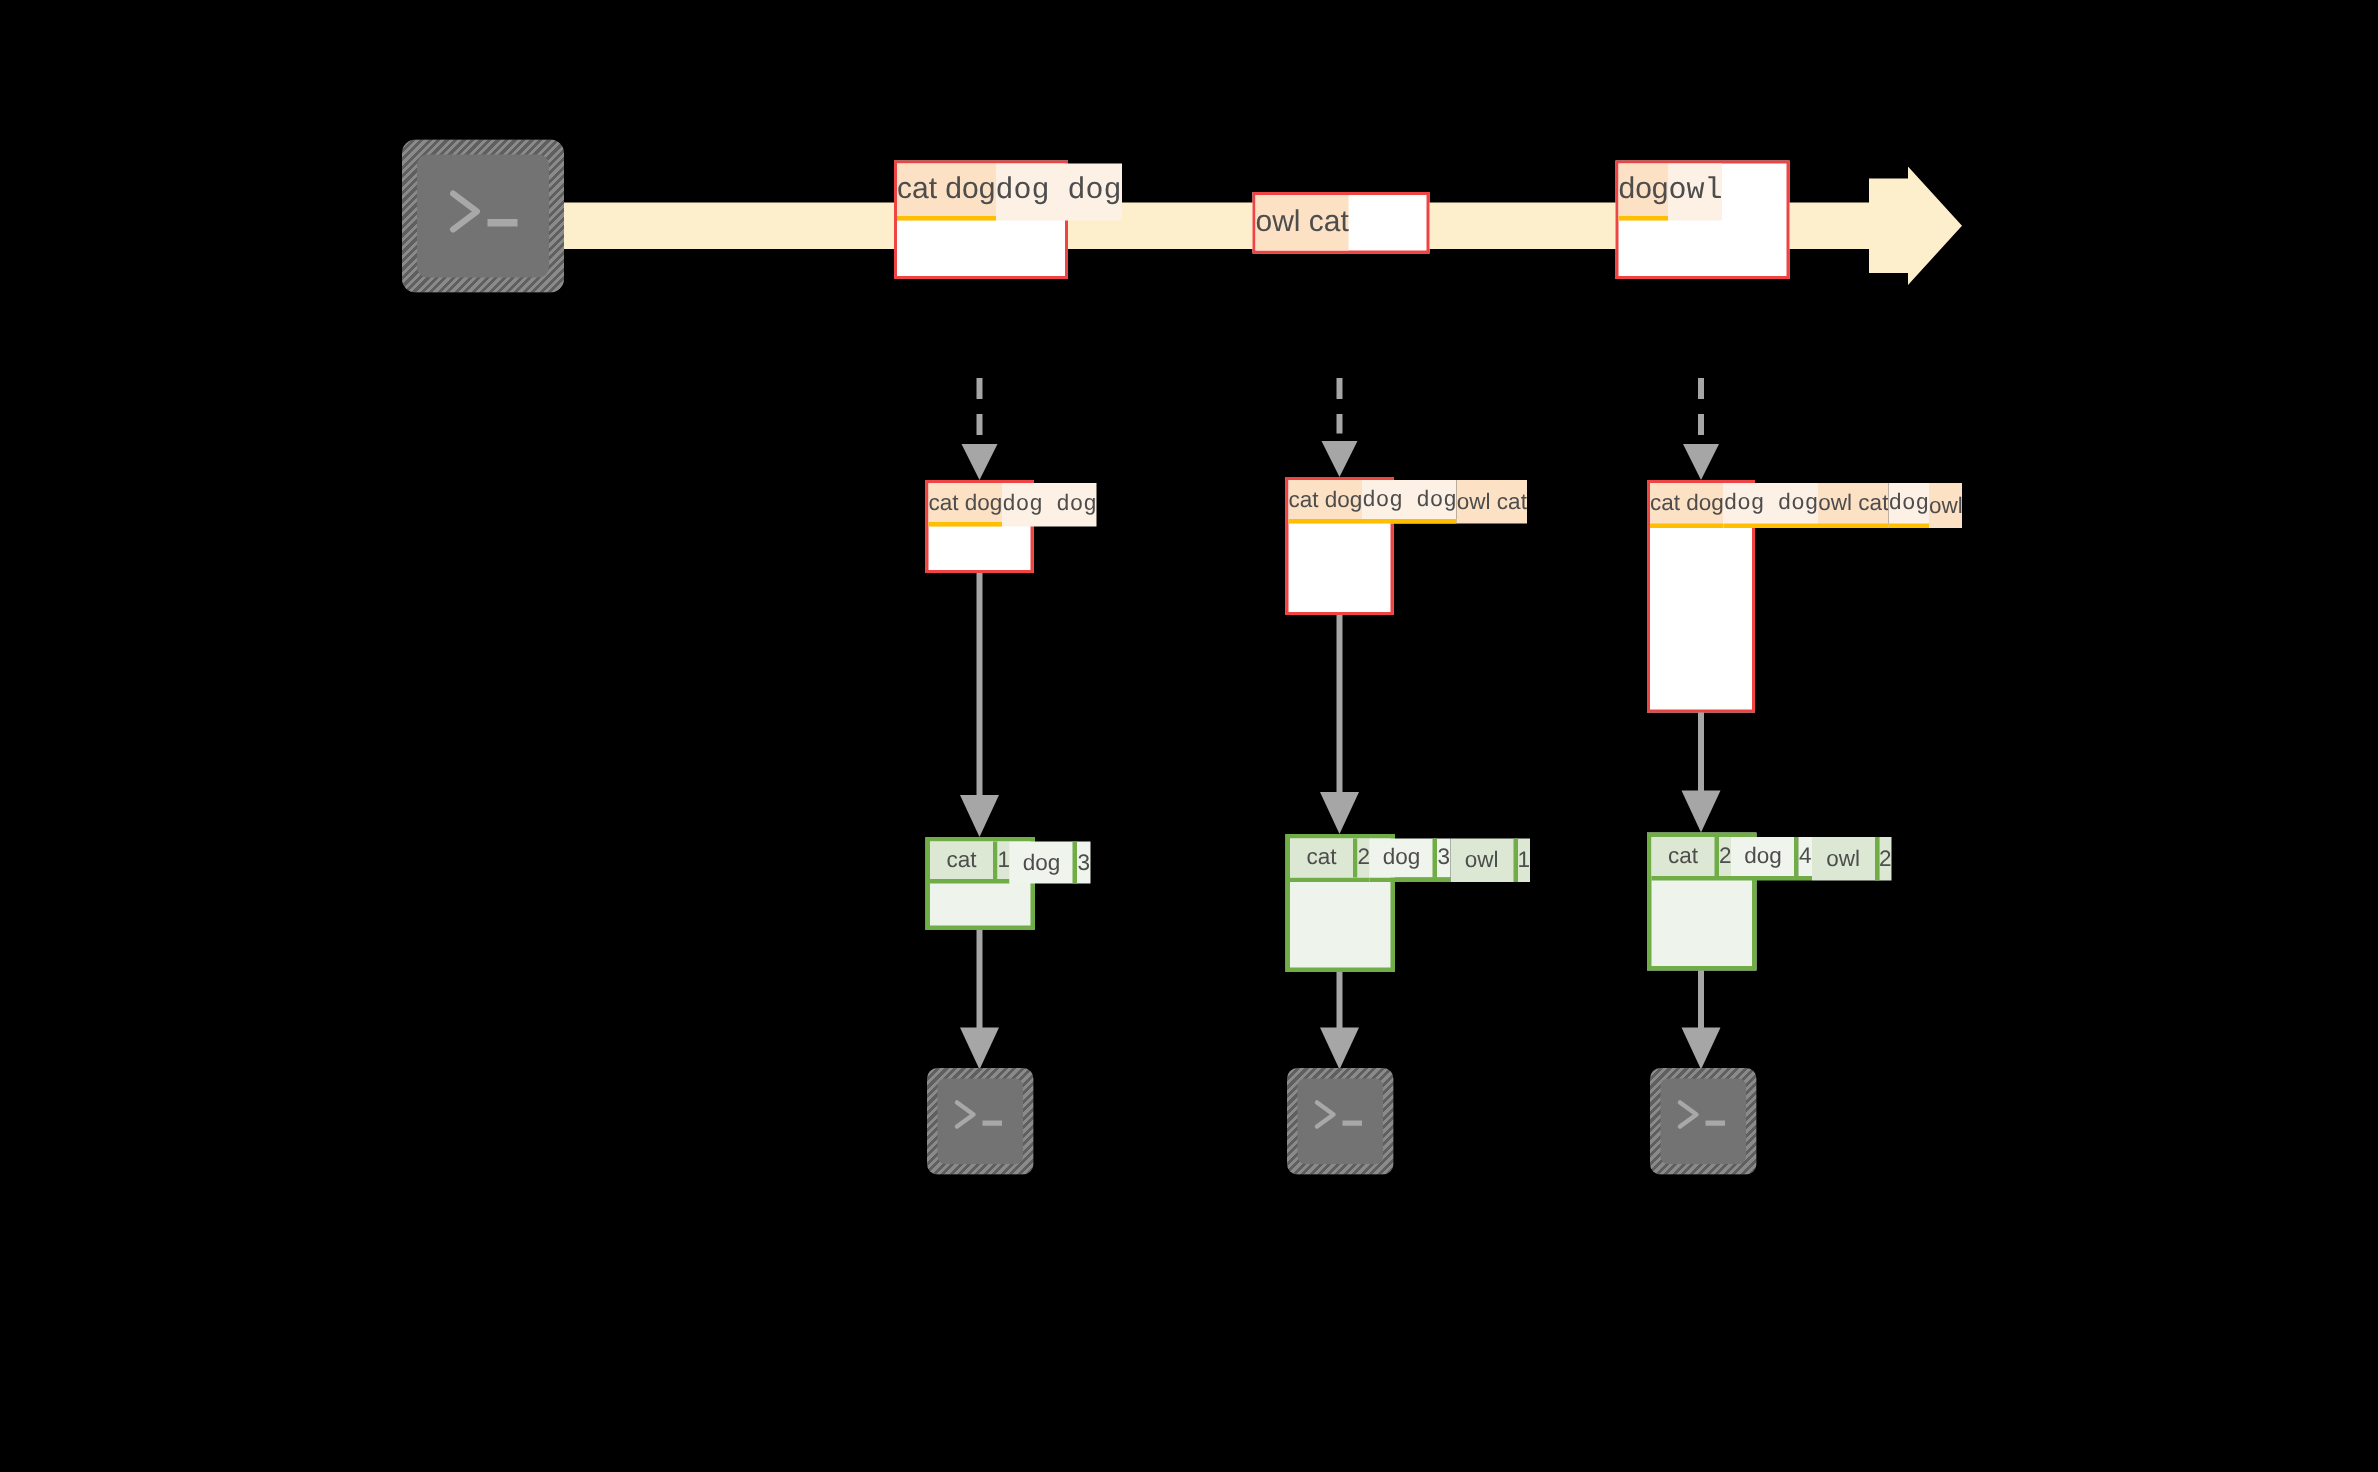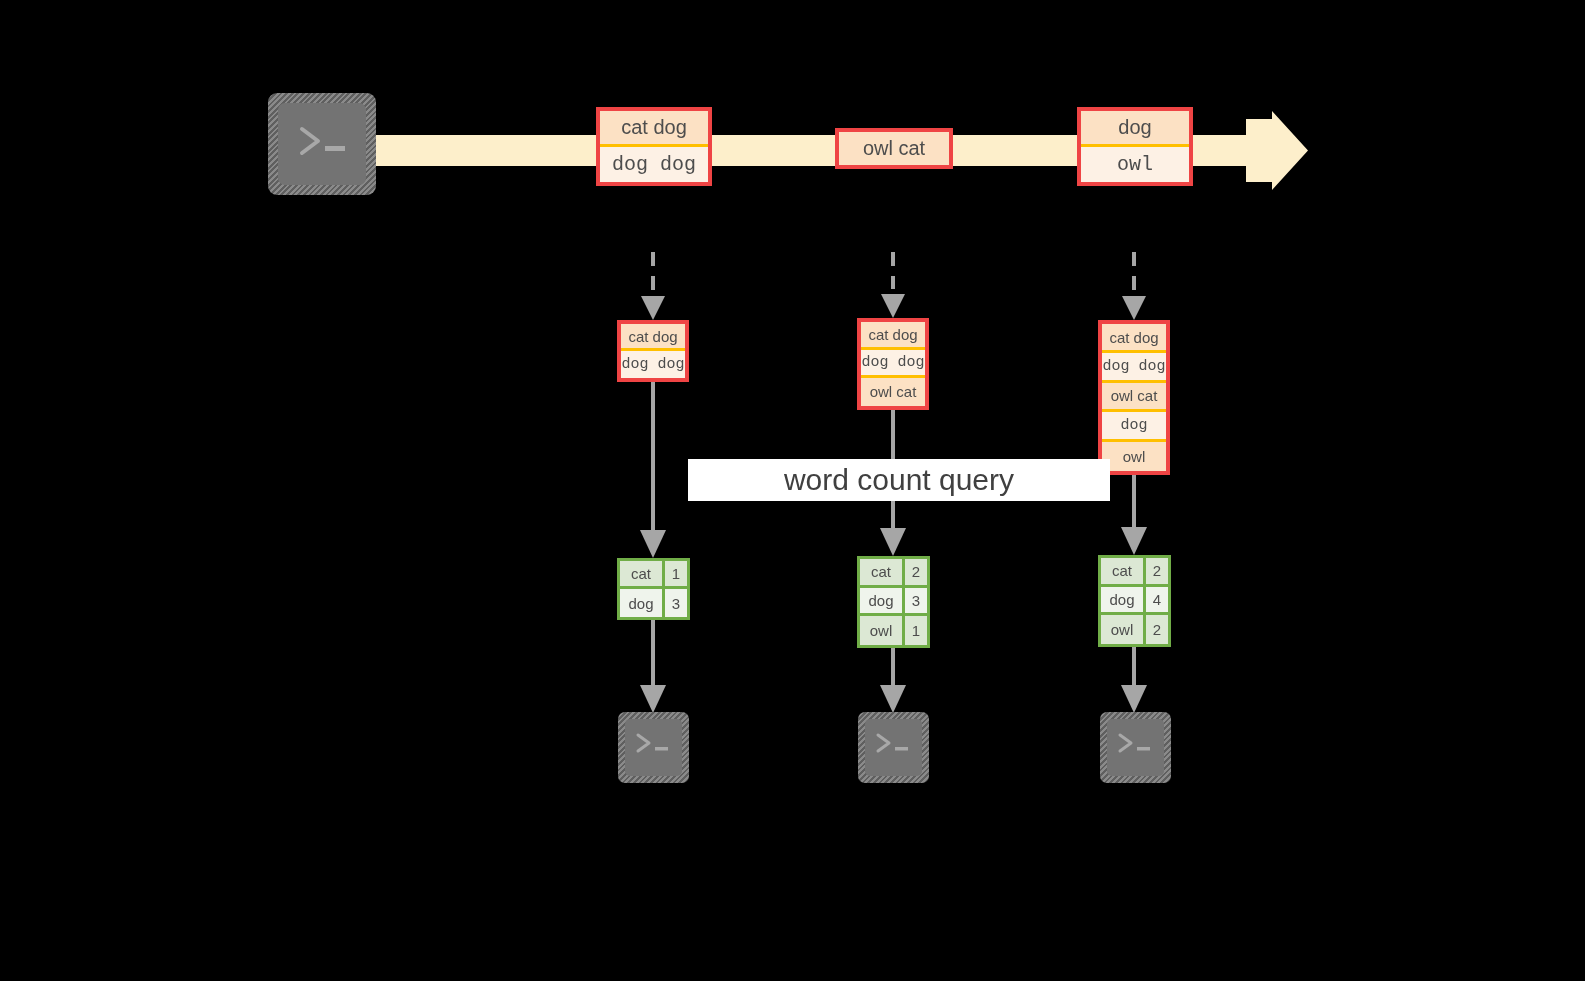--- a/index.html
+++ b/index.html
@@ -50,24 +50,24 @@
   .pipe-head {
     position: absolute;
     width: 0;
     height: 0;
   }
 
   
   .stack {
     position: absolute;
     box-sizing: border-box;
-    border: 4px solid #ef4444;
+    border: 2px solid #ef4444;
     background: #ffffff;
     display: flex;
-    flex-direction: column;
+    flex-direction: row;
   }
   .stack .row {
     box-sizing: border-box;
     display: flex;
     align-items: center;
     justify-content: center;
     color: #4d4d4d;
     white-space: nowrap;
     border-bottom: 3px solid #FFBF00;
   }
@@ -75,21 +75,21 @@
   .stack .row.shade-a { background: #FCE1C4; }
   .stack .row.shade-b { background: #FDF1E5; font-family: Liberation Mono, monospace; }
 
   
   .counts {
     position: absolute;
     box-sizing: border-box;
     border: 3px solid #70AD47;
     background: #EEF3EB;
     display: flex;
-    flex-direction: column;
+    flex-direction: row;
   }
   .counts .crow {
     box-sizing: border-box;
     display: flex;
     border-bottom: 3px solid #70AD47;
   }
   .counts .crow:last-child { border-bottom: 0; }
   .counts .crow.shade-a .cw,
   .counts .crow.shade-a .cc { background: #DCE8D4; }
   .counts .crow.shade-b .cw,
@@ -281,17 +281,14 @@
   </svg>
 
   <div class="terminal" style="left:1100px; top:712px; width:71px; height:71px; border-radius:7px;">
     <div class="inner" style="left:7px; top:7px; right:7px; bottom:7px; border-radius:5px;"></div>
     <svg style="left:14px; top:18px;" width="44" height="30" viewBox="0 0 44 30">
       <path d="M6 5 L17 13 L6 21" fill="none" stroke="#a8a8a8" stroke-width="3" stroke-linecap="round" stroke-linejoin="round"></path>
       <rect x="23" y="17" width="13" height="3.5" fill="#a8a8a8"></rect>
     </svg>
   </div>
 
-  <div class="banner" style="left:688px; top:459px; width:422px; height:42px; font-size:30px;">
-    <span>word count query</span>
-  </div>
 
 </div>
 
 </body></html>

